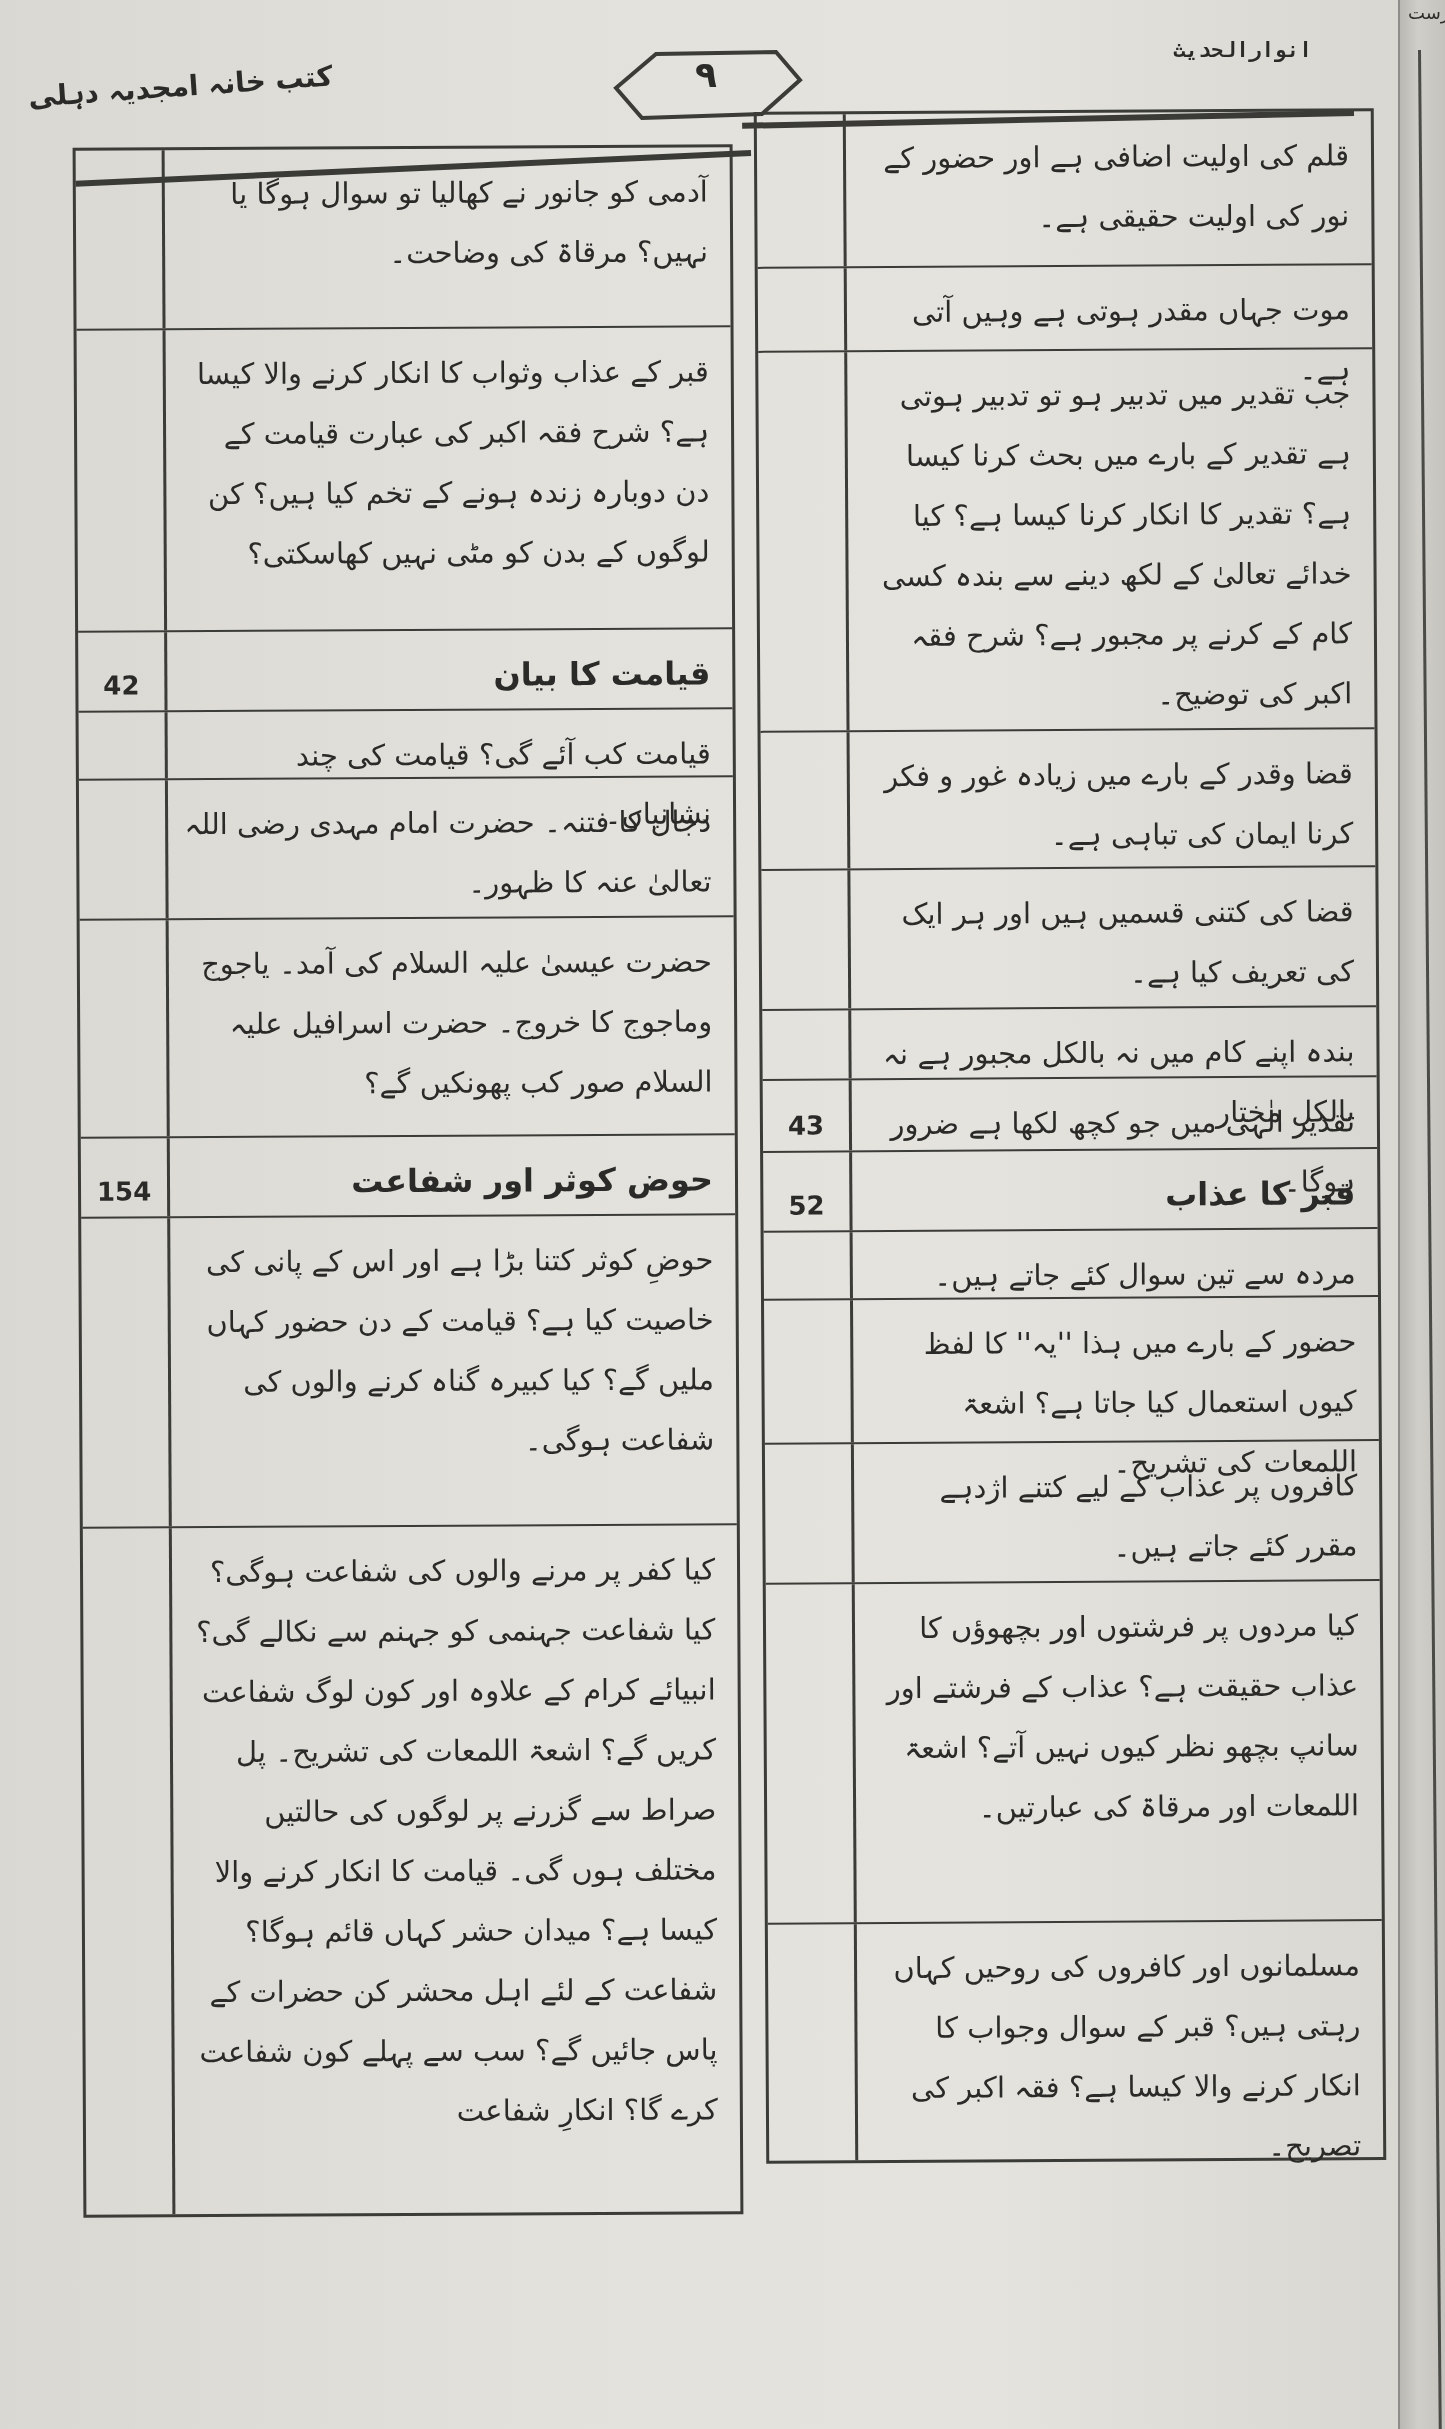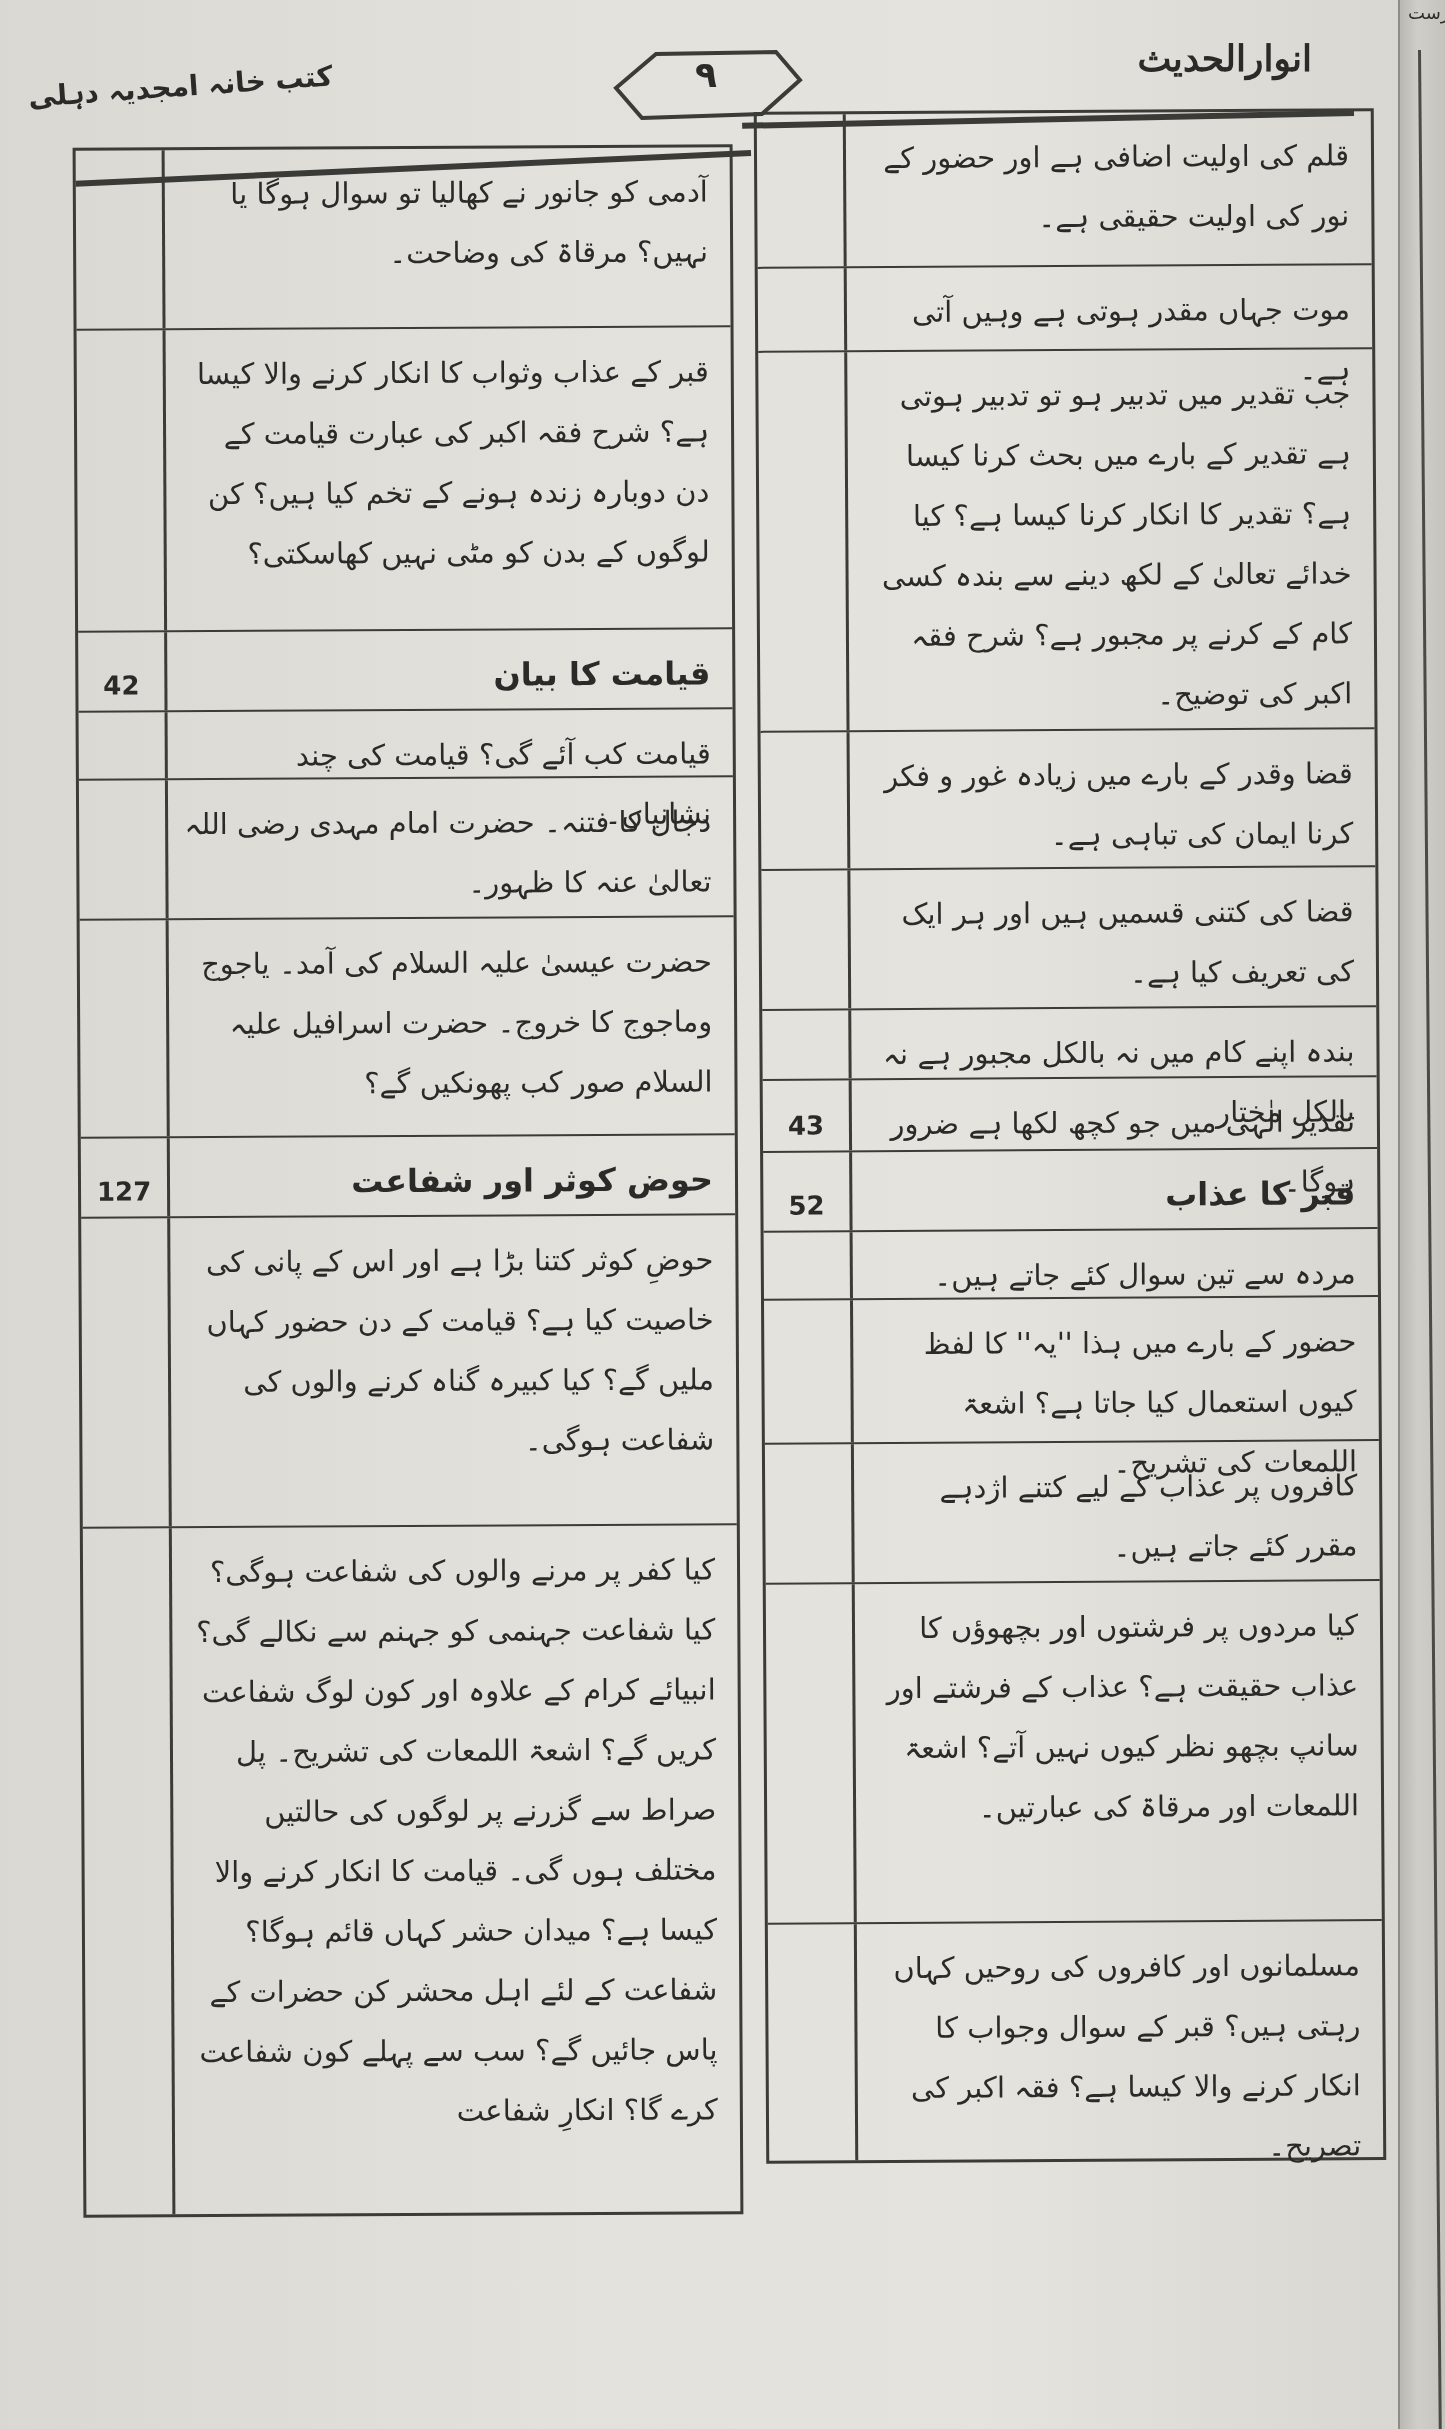--- a/index.html
+++ b/index.html
@@ -22,22 +22,22 @@
   .next-page .np-line {
     position: absolute; left: 18px; top: 50px; width: 3px; height: 2420px;
     background: #4a4a47; transform: rotate(-0.5deg); transform-origin: top;
   }
   .next-page .np-text {
     position: absolute; left: 8px; top: 2px; font-size: 18px; direction: rtl;
     font-family: "DejaVu Sans", sans-serif; color: #2d2d2a;
   }
   
   .hdr-title {
-    position: absolute; right: 88px; top: 38px; font-size: 36px; font-weight: bold;
-    direction: rtl; font-family: Liberation Sans, sans-serif;
+    position: absolute; right: 88px; top: 38px; font-size: 21px; font-weight: bold;
+    direction: rtl; font-family: Liberation Mono, monospace;
   }
   .hdr-pub {
     position: absolute; left: 28px; top: 70px; font-size: 28px; font-weight: bold;
     direction: rtl; font-family: "DejaVu Sans", sans-serif; transform: rotate(-4deg);
   }
   .hex {
     position: absolute; left: 608px; top: 48px; width: 196px; height: 72px;
   }
   .hex svg { position: absolute; left: 0; top: 0; }
   .hex .num {
@@ -160,21 +160,21 @@
     <div class="row" style="height:140px;">
       <div class="cell-text">دجال کا فتنہ۔ حضرت امام مہدی رضی اللہ تعالیٰ عنہ کا ظہور۔</div>
       <div class="cell-page"></div>
     </div>
     <div class="row" style="height:218px;">
       <div class="cell-text">حضرت عیسیٰ علیہ السلام کی آمد۔ یاجوج وماجوج کا خروج۔ حضرت اسرافیل علیہ السلام صور کب پھونکیں گے؟</div>
       <div class="cell-page"></div>
     </div>
     <div class="row heading" style="height:80px;">
       <div class="cell-text">حوض کوثر اور شفاعت</div>
-      <div class="cell-page">127</div>
+      <div class="cell-page">154</div>
     </div>
     <div class="row" style="height:310px;">
       <div class="cell-text">حوضِ کوثر کتنا بڑا ہے اور اس کے پانی کی خاصیت کیا ہے؟ قیامت کے دن حضور کہاں ملیں گے؟ کیا کبیرہ گناہ کرنے والوں کی شفاعت ہوگی۔</div>
       <div class="cell-page"></div>
     </div>
     <div class="row" style="height:686px;">
       <div class="cell-text">کیا کفر پر مرنے والوں کی شفاعت ہوگی؟ کیا شفاعت جہنمی کو جہنم سے نکالے گی؟ انبیائے کرام کے علاوہ اور کون لوگ شفاعت کریں گے؟ اشعۃ اللمعات کی تشریح۔ پل صراط سے گزرنے پر لوگوں کی حالتیں مختلف ہوں گی۔ قیامت کا انکار کرنے والا کیسا ہے؟ میدان حشر کہاں قائم ہوگا؟ شفاعت کے لئے اہل محشر کن حضرات کے پاس جائیں گے؟ سب سے پہلے کون شفاعت کرے گا؟ انکارِ شفاعت</div>
       <div class="cell-page"></div>
     </div>
   </div>

